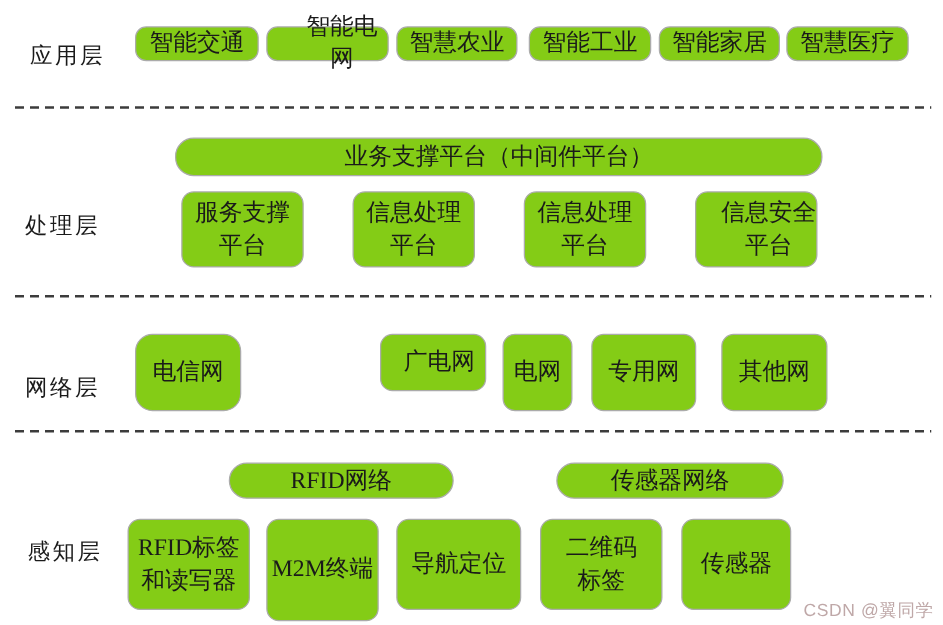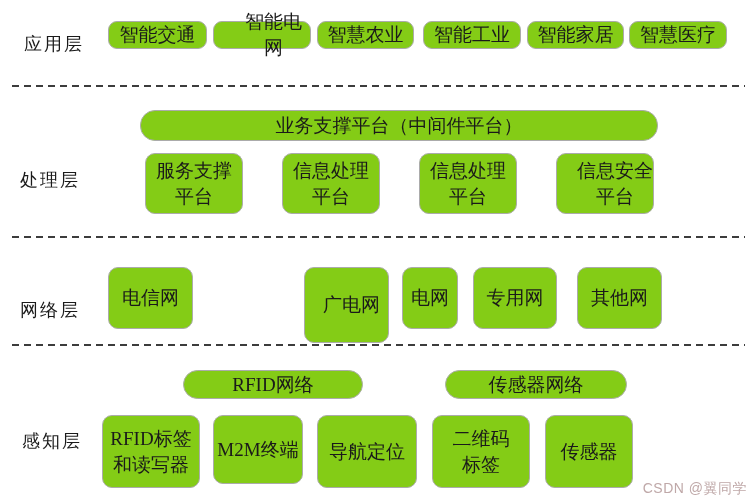--- a/index.html
+++ b/index.html
@@ -75,24 +75,24 @@
   </div>
   <div class="box" style="left:556px; top:153px; width:98px; height:61px;padding-left:20px;">
     <span>信息安全
 平台</span>
   </div>
 
   <div class="sep" style="top:236px;"></div>
 
   <div class="layer-label" style="left:20px; top:286px;">网络层</div>
 
-  <div class="box" style="left:108px; top:267px; width:85px; height:62px;">
+  <div class="box" style="left:108px; top:267px; width:85px; height:62px;border-radius:14px;">
     <span>电信网</span>
   </div>
-  <div class="box" style="left:304px; top:267px; width:85px; height:76px;padding-left:10px;">
+  <div class="box" style="left:304px; top:267px; width:85px; height:46px;padding-left:10px;">
     <span>广电网</span>
   </div>
   <div class="box" style="left:402px; top:267px; width:56px; height:62px;">
     <span>电网</span>
   </div>
   <div class="box" style="left:473px; top:267px; width:84px; height:62px;">
     <span>专用网</span>
   </div>
   <div class="box" style="left:577px; top:267px; width:85px; height:62px;">
     <span>其他网</span>
@@ -106,21 +106,21 @@
   <div class="box pill" style="left:445px; top:370px; width:182px; height:29px;">
     <span>传感器网络</span>
   </div>
 
   <div class="layer-label" style="left:22px; top:417px;">感知层</div>
 
   <div class="box" style="left:102px; top:415px; width:98px; height:73px;">
     <span>RFID标签
 和读写器</span>
   </div>
-  <div class="box" style="left:213px; top:415px; width:90px; height:69px;">
+  <div class="box" style="left:213px; top:415px; width:90px; height:82px;">
     <span>M2M终端</span>
   </div>
   <div class="box" style="left:317px; top:415px; width:100px; height:73px;">
     <span>导航定位</span>
   </div>
   <div class="box" style="left:432px; top:415px; width:98px; height:73px;">
     <span>二维码
 标签</span>
   </div>
   <div class="box" style="left:545px; top:415px; width:88px; height:73px;">

